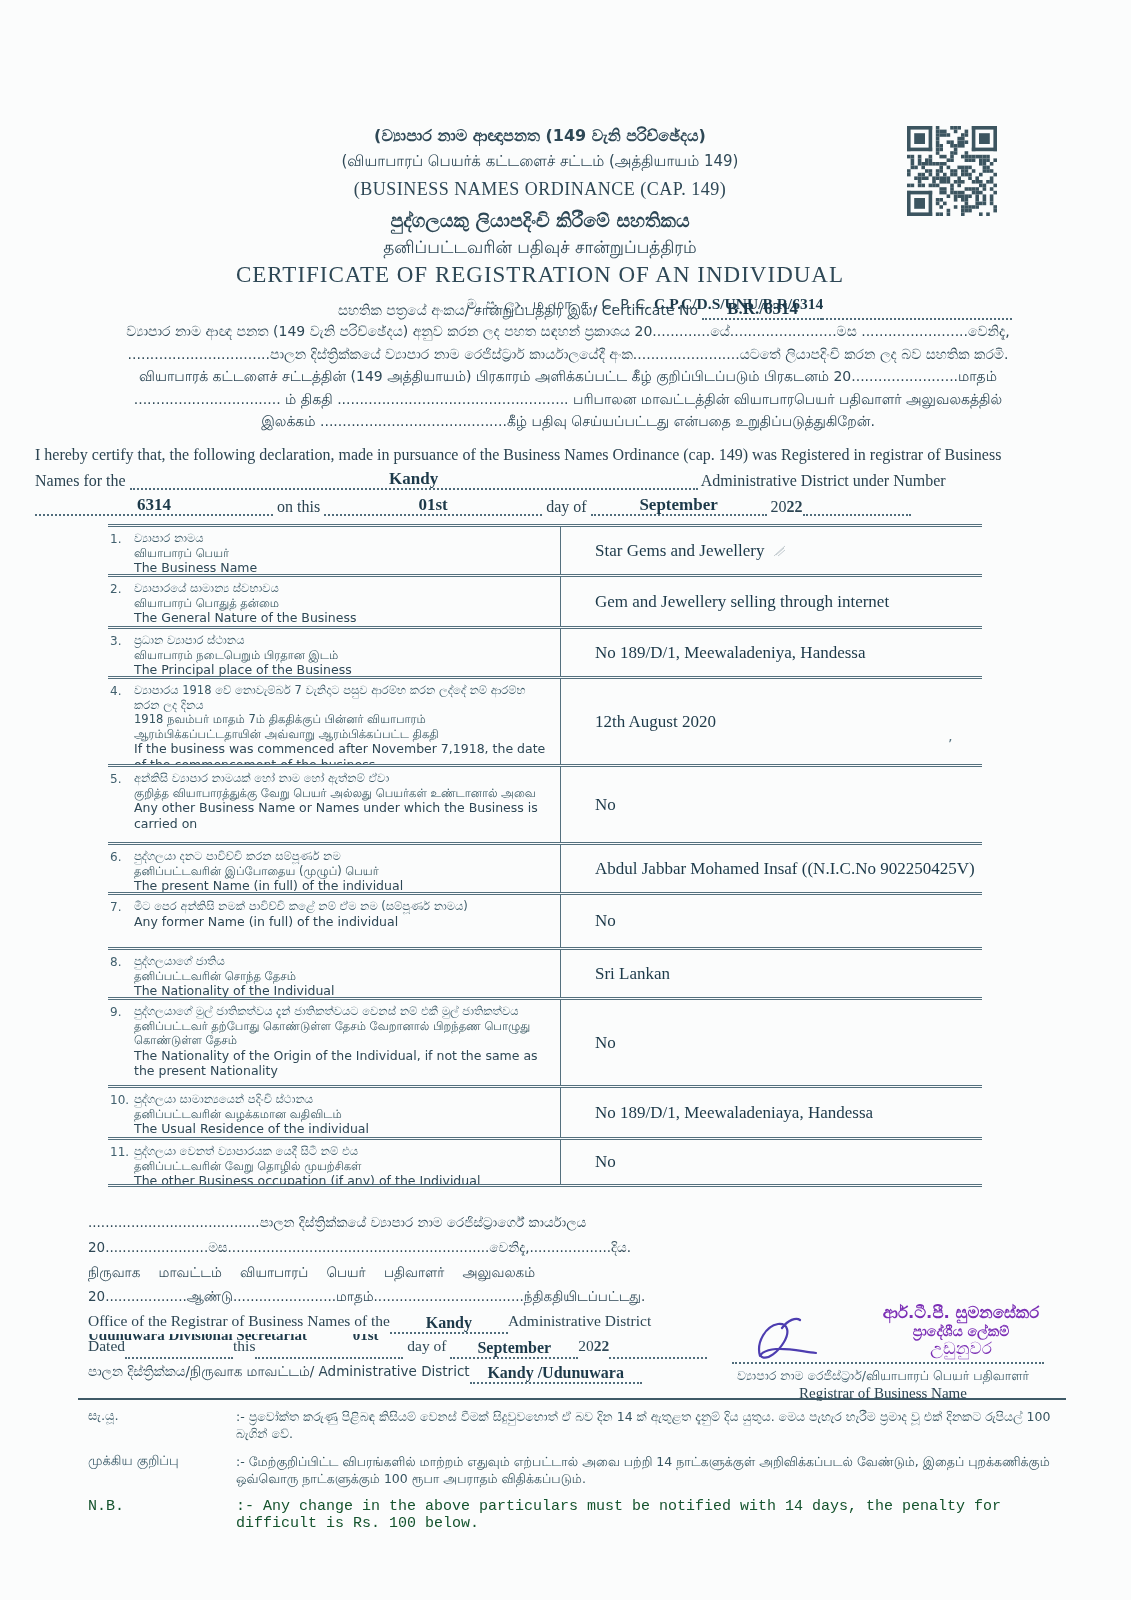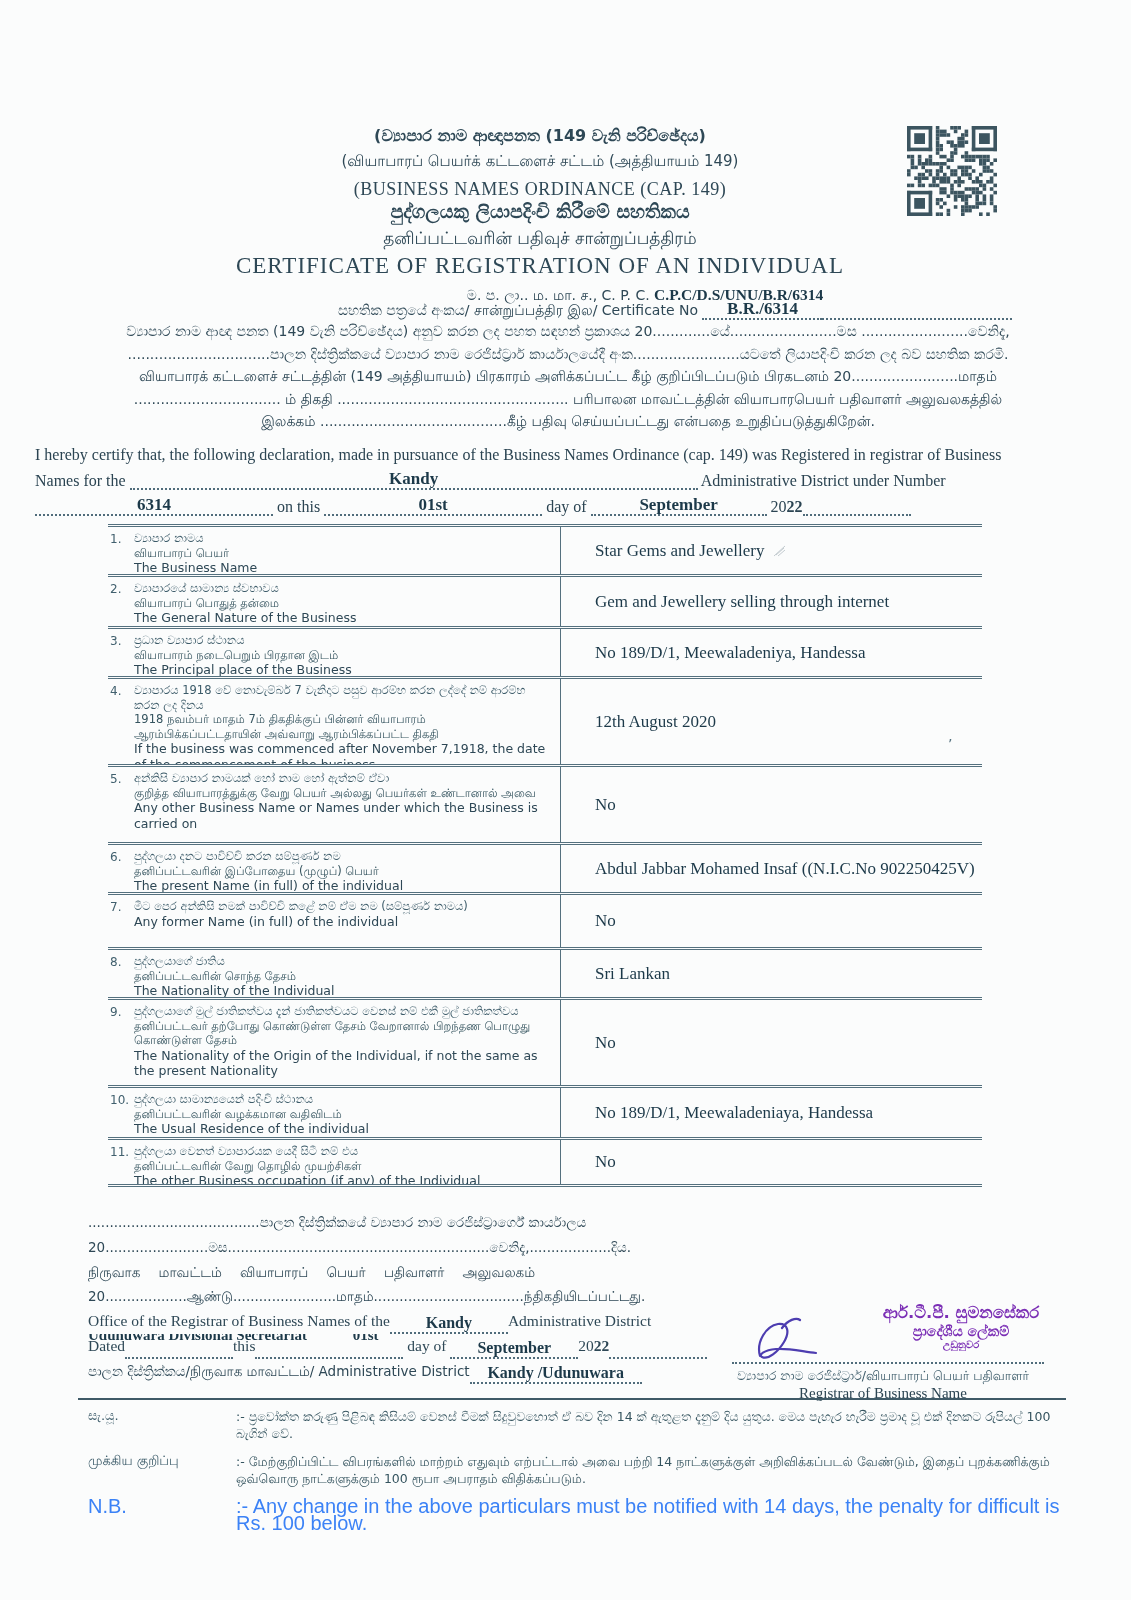--- a/index.html
+++ b/index.html
@@ -7,21 +7,21 @@
     width: 1131px; height: 1600px; margin: 0; overflow: hidden;
     background: #fbfcfc; color: #2e4856;
     font-family: "DejaVu Sans", sans-serif;
   }
   .page { position: relative; width: 1131px; height: 1600px; }
 
   
   .hdr { position: absolute; top: 126px; left: 0; width: 1080px; text-align: center; }
   .h-si1 { font-size: 16px; font-weight: bold; margin-bottom: 7px; }
   .h-ta1 { font-size: 15px; margin-bottom: 7px; }
-  .h-en1 { font-family: "Liberation Serif", "DejaVu Serif", serif; font-size: 18px; margin-bottom: 0; letter-spacing: .5px; }
+  .h-en1 { font-family: "Liberation Serif", "DejaVu Serif", serif; font-size: 18px; margin-bottom: 9px; letter-spacing: .5px; }
   .h-si2 { font-size: 19px; font-weight: bold; margin-bottom: 5px; }
   .h-ta2 { font-size: 17px; margin-bottom: 3px; }
   .h-en2 { font-family: "Liberation Serif", "DejaVu Serif", serif; font-size: 23px; letter-spacing: 1px; margin-bottom: 7px; }
   .h-ref { font-size: 14px; margin-left: 210px; white-space: nowrap; }
   .h-ref b { font-family: "Liberation Serif", "DejaVu Serif", serif; font-size: 15.5px; color: #1c3949; }
 
   .qr { position: absolute; top: 126px; left: 906px; width: 92px; height: 90px; }
 
   
   .fl {
@@ -70,35 +70,35 @@
   .dated .overlay { position: absolute; top: -11px; left: 0; font-family: "Liberation Serif", "DejaVu Serif", serif;
      font-size: 15px; font-weight: bold; color: #1c3949; white-space: nowrap; }
   .dated .overlay .dday { margin-left: 42px; }
 
   
   .sig { position: absolute; top: 1302px; left: 700px; width: 366px; height: 96px; }
   .stamp { position: absolute; top: 2px; left: 158px; width: 206px; text-align: center;
      color: #7b2fb5; line-height: 1.15; }
   .stamp .s1 { font-size: 16.5px; font-weight: bold; }
   .stamp .s2 { font-size: 14px; font-weight: bold; }
-  .stamp .s3 { font-size: 10px; font-weight: bold; }
+  .stamp .s3 { font-size: 17px; font-weight: normal; }
   .sig-svg { position: absolute; top: 14px; left: 46px; }
   .sig-dots { position: absolute; top: 60px; left: 32px; width: 312px; border-bottom: 2px dotted #506c7b; height: 1px; }
   .sig-cap1 { position: absolute; top: 66px; left: 0; width: 366px; text-align: center; font-size: 12.5px; color: #3c5b69; white-space: nowrap; overflow: hidden; }
   .sig-cap2 { position: absolute; top: 83px; left: 0; width: 366px; text-align: center;
      font-family: "Liberation Serif", "DejaVu Serif", serif; font-size: 15px; color: #2b4452; }
 
   .rule { position: absolute; top: 1398px; left: 78px; width: 988px; border-top: 2.5px solid #3f5a67; }
 
   
   .notes { position: absolute; top: 1408px; left: 88px; width: 990px; }
   .nrow { display: grid; grid-template-columns: 148px 1fr; margin-bottom: 11px; }
   .nlab { font-size: 13px; color: #3c5b69; }
   .ntxt { font-size: 12.5px; line-height: 17px; color: #35545f; }
-  .ntxt.en { font-family: Liberation Sans, sans-serif; font-size: 20px; color: #3b82f6; }
+  .ntxt.en { font-family: Liberation Mono, monospace; font-size: 15px; color: #14532d; }
 
   .fleck { position: absolute; top: 736px; left: 948px; color: #53707e; font-size: 14px; }
 </style>
 </head>
 <body>
 
 <div class="page">
 
   <svg class="qr" viewBox="0 0 25 25" aria-hidden="true">
       <rect x="8" y="0" width="1" height="1" fill="#3c5560"></rect>

